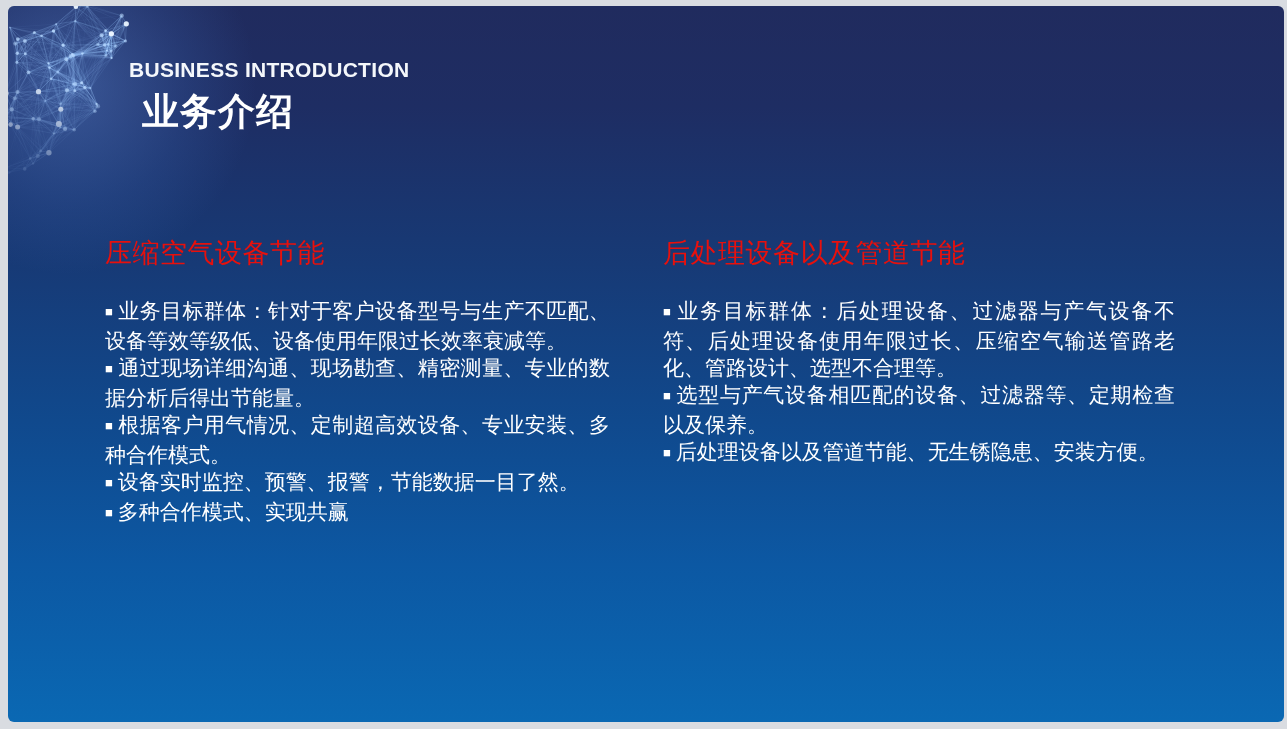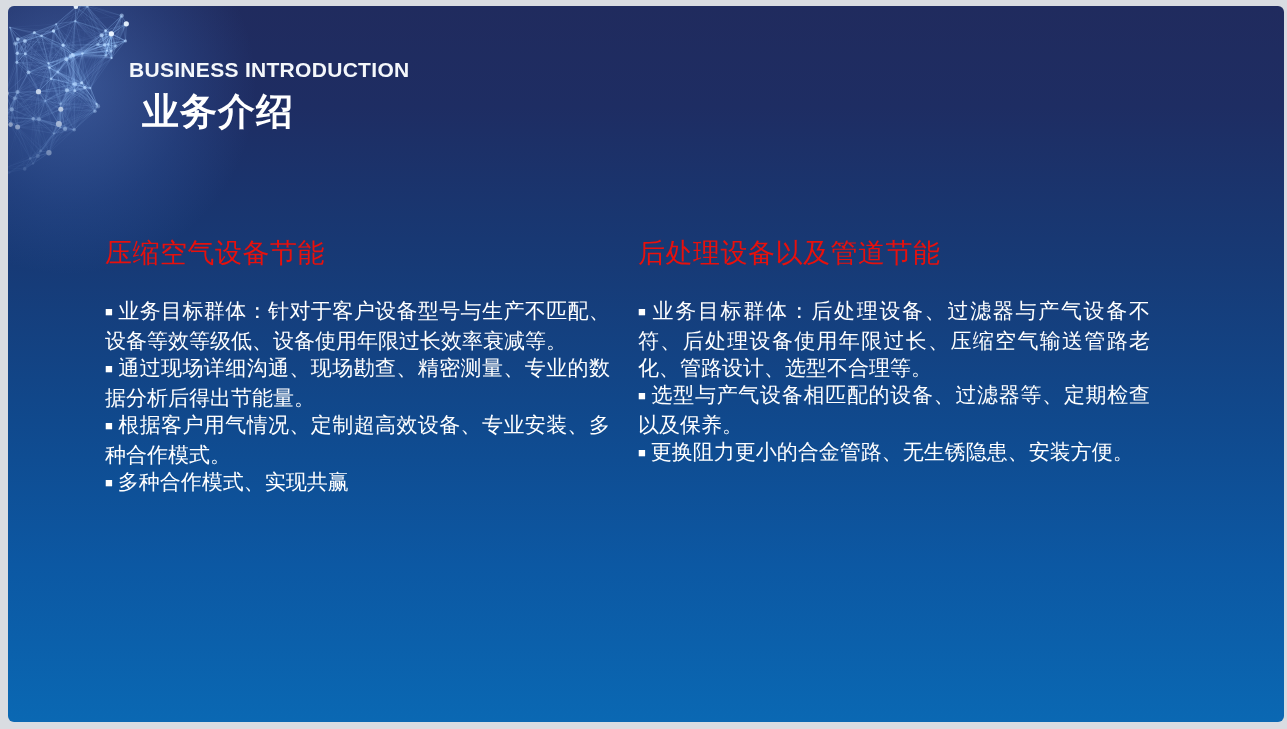--- a/index.html
+++ b/index.html
@@ -66,21 +66,21 @@
     color: #ffffff;
     letter-spacing: 1px;
     white-space: nowrap;
   }
   .columns {
     position: absolute;
     left: 97px; top: 229px;
     display: flex;
   }
   .col-left  { width: 505px; }
-  .col-right { width: 512px; margin-left: 28px; }
+  .col-right { width: 512px; margin-left: 53px; }
   .col-heading {
     margin: 0 0 26px 0;
     font-size: 27px;
     font-weight: 400;
     letter-spacing: 0.5px;
     white-space: nowrap;
   }
   .bullet {
     margin: 0;
     font-size: 21px;
@@ -1080,24 +1080,25 @@
 
   <h2 class="section-title">业务介绍</h2>
 
   <div class="columns">
 
     <section class="col-left">
       <h3 class="col-heading" id="heading-0" style="color: rgb(232, 16, 12);">压缩空气设备节能</h3>
       <p class="bullet"><span class="bullet-marker">■</span><span>业务目标群体：针对于客户设备型号与生产不匹配、设备等效等级低、设备使用年限过长效率衰减等。</span></p>
       <p class="bullet"><span class="bullet-marker">■</span><span>通过现场详细沟通、现场勘查、精密测量、专业的数据分析后得出节能量。</span></p>
       <p class="bullet"><span class="bullet-marker">■</span><span>根据客户用气情况、定制超高效设备、专业安装、多种合作模式。</span></p>
+      <p class="bullet"><span class="bullet-marker">■</span><span>设备实时监控、预警、报警，节能数据一目了然。</span></p>
       <p class="bullet"><span class="bullet-marker">■</span><span>多种合作模式、实现共赢</span></p>
     </section>
 
     <section class="col-right">
       <h3 class="col-heading" id="heading-1" style="color: rgb(232, 16, 12);">后处理设备以及管道节能</h3>
       <p class="bullet"><span class="bullet-marker">■</span><span>业务目标群体：后处理设备、过滤器与产气设备不符、后处理设备使用年限过长、压缩空气输送管路老化、管路设计、选型不合理等。</span></p>
       <p class="bullet"><span class="bullet-marker">■</span><span>选型与产气设备相匹配的设备、过滤器等、定期检查以及保养。</span></p>
-      <p class="bullet"><span class="bullet-marker">■</span><span>更换阻力更小的合金管路、无生锈隐患、安装方便。</span></p>
+      <p class="bullet"><span class="bullet-marker">■</span><span>后处理设备以及管道节能、无生锈隐患、安装方便。</span></p>
     </section>
 
   </div>
 </div>
 
 </body></html>

